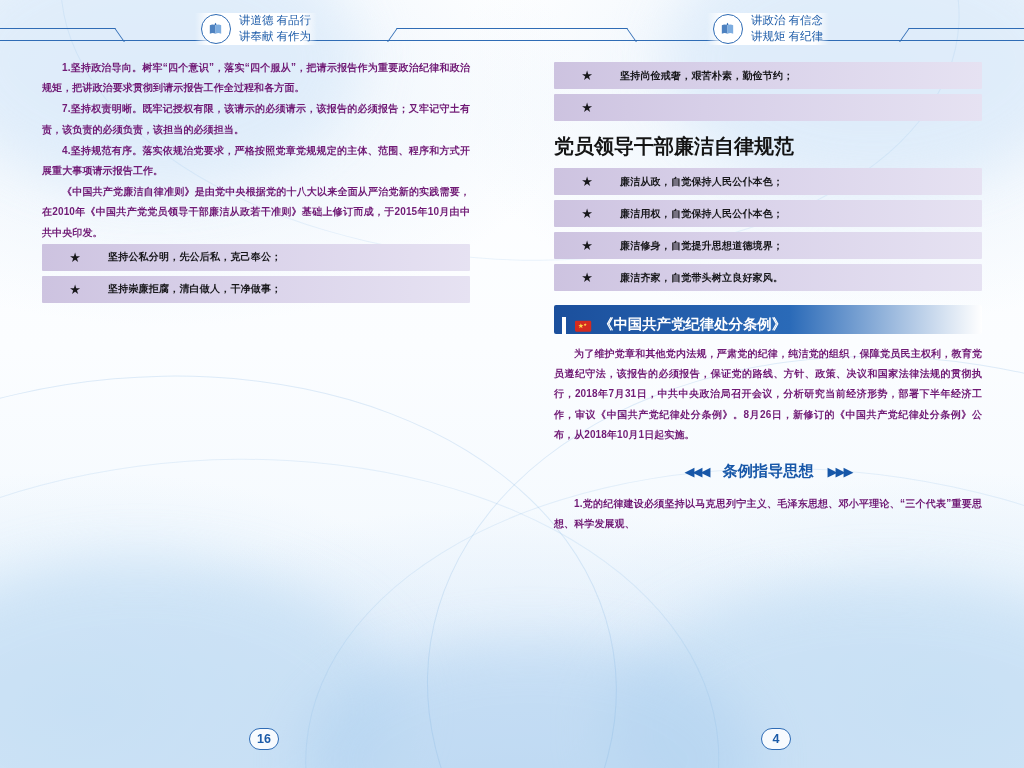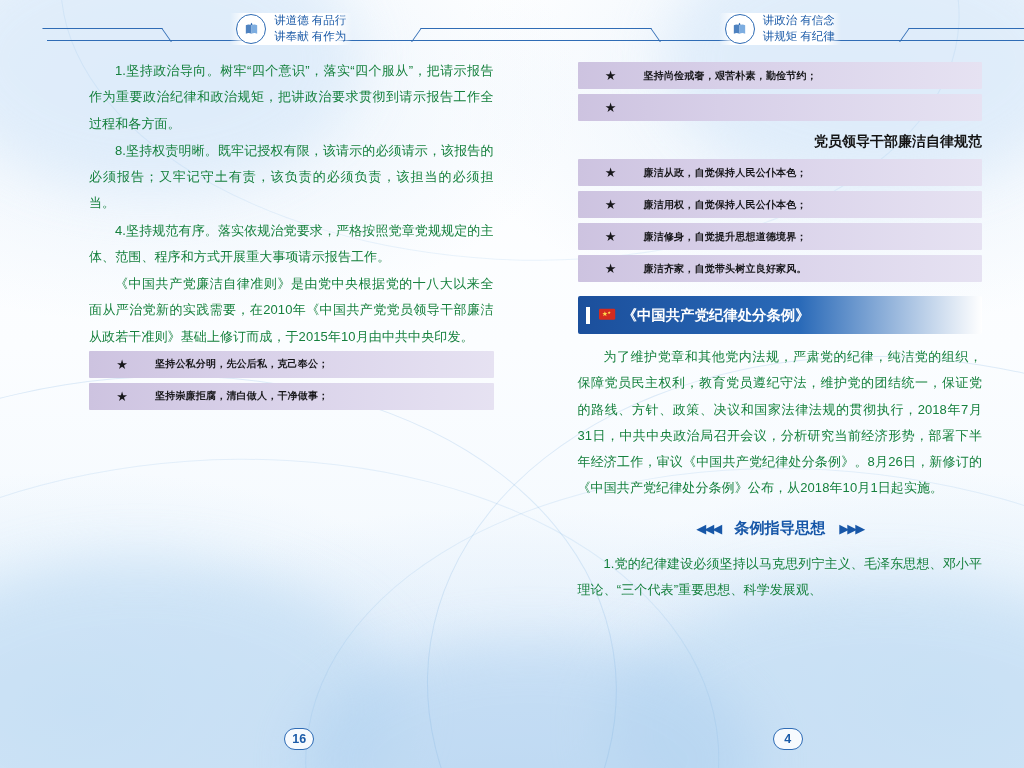--- a/index.html
+++ b/index.html
@@ -35,21 +35,20 @@
     border-radius: 50%;
     filter: blur(26px);
     opacity: 0.55;
   }
 
   
   .page {
     position: relative; z-index: 2;
     width: 1024px; height: 768px;
     display: flex;
-    padding-left: 47px;
   }
   .col {
     position: relative;
     width: 512px; height: 768px;
     padding: 0 42px;
   }
 
   
   .runhead {
     position: relative;
@@ -89,36 +88,37 @@
     position: absolute;
     top: 28px;
     height: 14px;
     width: 110px;
     border-top: 1px solid #2f6cb5;
     border-right: 1px solid #2f6cb5;
   }
 
   
   .body-text {
-    font-size: 13px;
+    font-size: 10px;
     line-height: 2.02;
-    color: #15803d;
+    color: #701a75;
     text-align: justify;
     text-justify: inter-ideograph;
     letter-spacing: 0.1px;
+    font-weight: bold;
   }
   .body-text p { margin: 0 0 1px 0; }
   .indent { text-indent: 2em; }
 
   
   .sec-bar {
     margin: 14px 0 10px 0;
-    height: 38px;
-    display: flex;
-    align-items: center;
+    height: 29px;
+    display: flex;
+    align-items: flex-end;
     background: linear-gradient(90deg, #1b4f9c 0%, #2a6ab8 55%, #ffffff 100%);
     border-radius: 2px;
     padding-left: 8px;
     overflow: hidden;
   }
   .sec-bar .tick {
     width: 4px; height: 17px;
     background: #ffffff;
     margin-right: 9px;
     flex: 0 0 auto;
@@ -126,26 +126,25 @@
   .sec-bar .flag { margin-right: 7px; display: flex; align-items: center; }
   .sec-bar .sec-title {
     color: #ffffff;
     font-size: 14.4px;
     font-weight: bold;
     white-space: nowrap;
   }
 
   
   .sub-head {
-    font-size: 14px;
+    font-size: 20px;
     font-weight: bold;
     color: #141414;
     margin: 12px 0 8px 0;
     padding-left: 2em;
-    text-align: right;
   }
   .sub-head.no-ind { padding-left: 0; }
 
   
   .star-list { margin: 0 0 2px 0; }
   .star-row {
     display: flex;
     align-items: center;
     height: 27px;
     margin-bottom: 5px;
@@ -242,21 +241,21 @@
         </div>
         <div class="rh-text">
           <div>讲道德 有品行</div>
           <div>讲奉献 有作为</div>
         </div>
       </div>
     </div>
 
     <div class="body-text">
       <p class="indent">1.坚持政治导向。树牢“四个意识”，落实“四个服从”，把请示报告作为重要政治纪律和政治规矩，把讲政治要求贯彻到请示报告工作全过程和各方面。</p>
-      <p class="indent">8.坚持权责明晰。既牢记授权有限，该请示的必须请示，该报告的必须报告；又牢记守土有责，该负责的必须负责，该担当的必须担当。</p>
+      <p class="indent">7.坚持权责明晰。既牢记授权有限，该请示的必须请示，该报告的必须报告；又牢记守土有责，该负责的必须负责，该担当的必须担当。</p>
       <p class="indent">4.坚持规范有序。落实依规治党要求，严格按照党章党规规定的主体、范围、程序和方式开展重大事项请示报告工作。</p>
     </div>
 
 
     <div class="body-text">
       <p class="indent">《中国共产党廉洁自律准则》是由党中央根据党的十八大以来全面从严治党新的实践需要，在2010年《中国共产党党员领导干部廉洁从政若干准则》基础上修订而成，于2015年10月由中共中央印发。</p>
     </div>
 
 
     <div class="star-list">
@@ -334,21 +333,21 @@
         <svg width="17" height="14" viewBox="0 0 22 18" aria-hidden="true">
           <rect x="0" y="1" width="21" height="14" rx="1.5" fill="#d42b1f"></rect>
           <path d="M7.6 4.2l.9 2.3 2.4.1-1.9 1.5.7 2.4-2.1-1.4-2.1 1.4.7-2.4-1.9-1.5 2.4-.1.9-2.3z" fill="#ffd64b"></path>
           <path d="M13.8 5.2l1.3.4-1 .9.1 1.3-1.1-.7-1.2.5.3-1.3-.9-1 1.3-.1.6-1.2.6 1.2z" fill="#ffd64b" opacity="0.95"></path>
         </svg>
       </span>
       <span class="sec-title">《中国共产党纪律处分条例》</span>
     </div>
 
     <div class="body-text">
-      <p class="indent">为了维护党章和其他党内法规，严肃党的纪律，纯洁党的组织，保障党员民主权利，教育党员遵纪守法，维护党的团结统一，保证党的路线、方针、政策、决议和国家法律法规的贯彻执行，2018年7月31日，中共中央政治局召开会议，分析研究当前经济形势，部署下半年经济工作，审议《中国共产党纪律处分条例》。8月26日，新修订的《中国共产党纪律处分条例》公布，从2018年10月1日起实施。</p>
+      <p class="indent">为了维护党章和其他党内法规，严肃党的纪律，纯洁党的组织，保障党员民主权利，教育党员遵纪守法，该报告的必须报告，保证党的路线、方针、政策、决议和国家法律法规的贯彻执行，2018年7月31日，中共中央政治局召开会议，分析研究当前经济形势，部署下半年经济工作，审议《中国共产党纪律处分条例》。8月26日，新修订的《中国共产党纪律处分条例》公布，从2018年10月1日起实施。</p>
     </div>
 
     <div class="arrow-head">
       <span class="ah-arrows">◀◀◀</span>
       <span class="ah-text">条例指导思想</span>
       <span class="ah-arrows">▶▶▶</span>
     </div>
 
     <div class="body-text">
       <p class="indent">1.党的纪律建设必须坚持以马克思列宁主义、毛泽东思想、邓小平理论、“三个代表”重要思想、科学发展观、</p>

